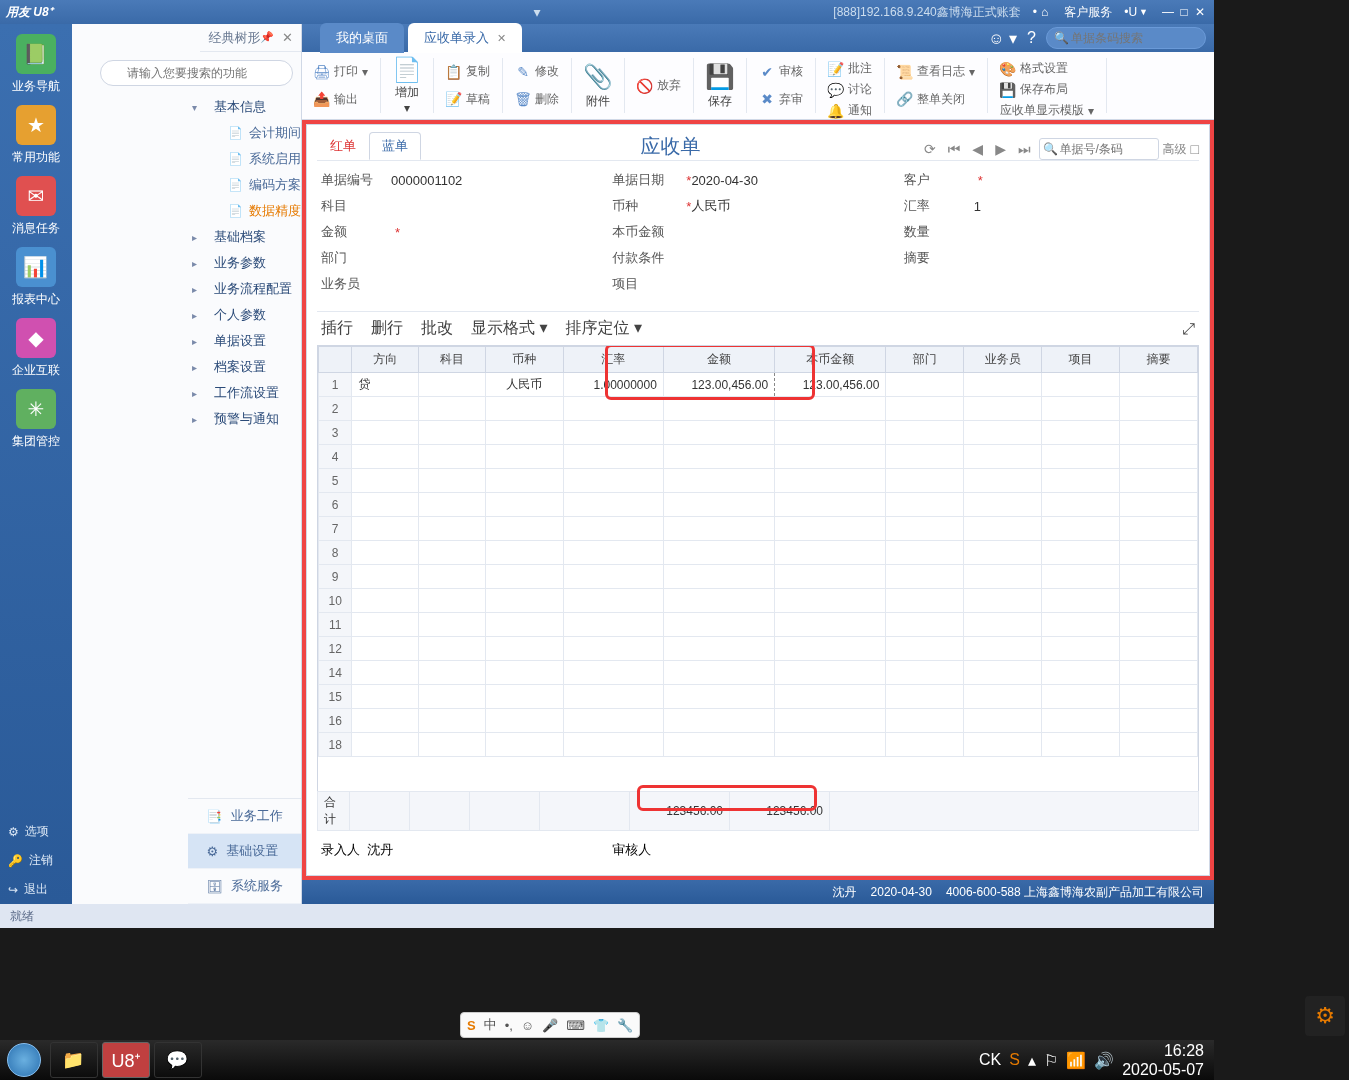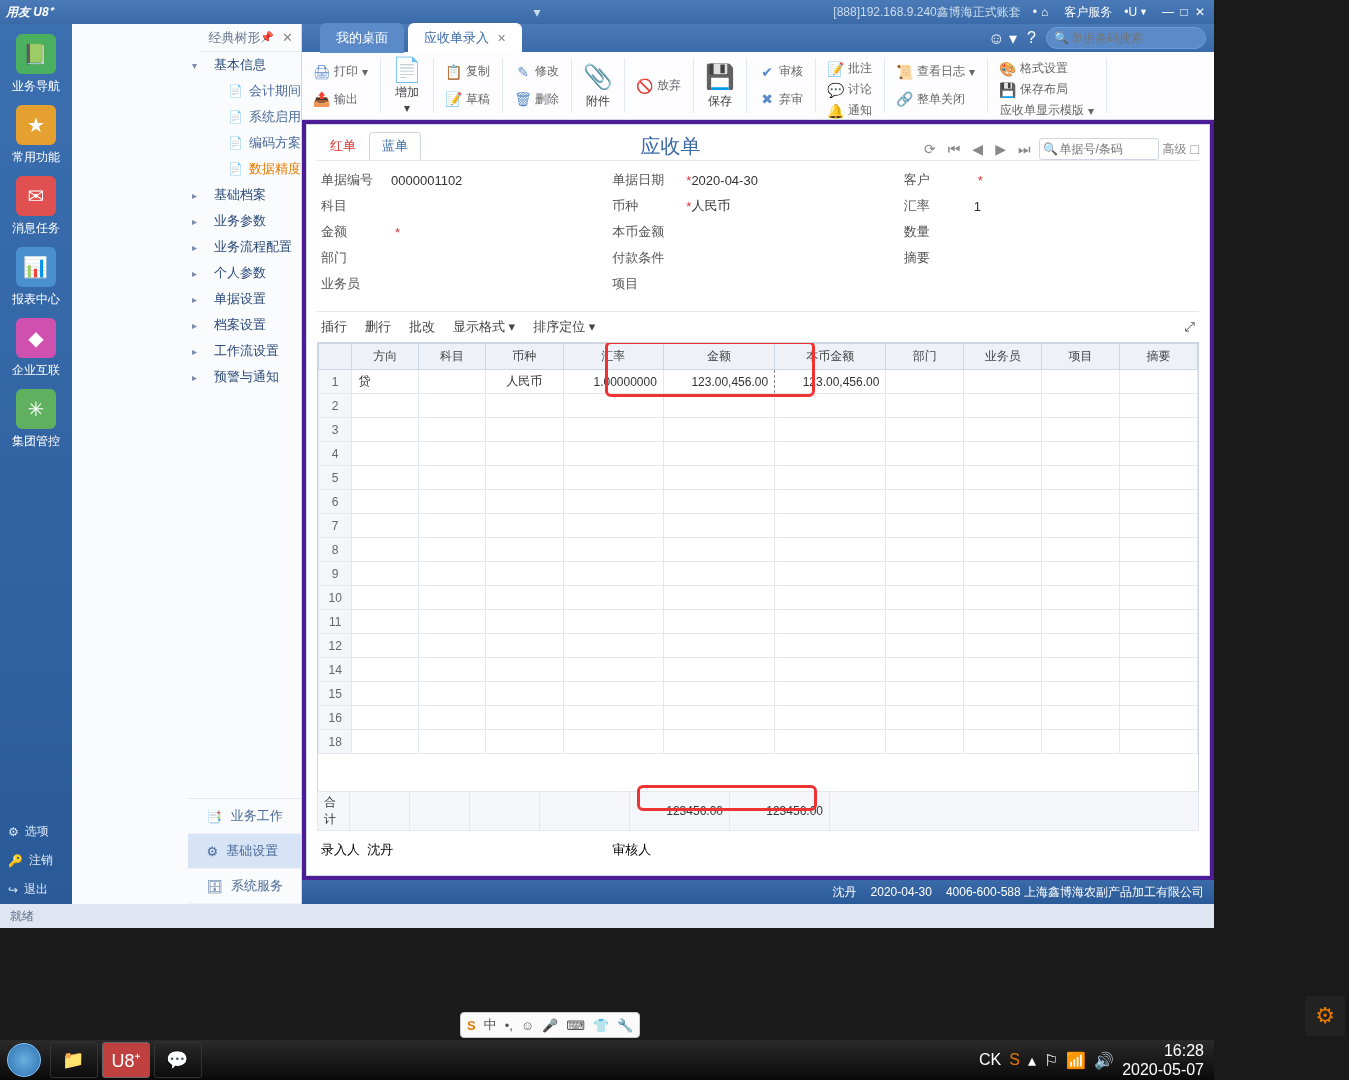--- a/index.html
+++ b/index.html
@@ -28,21 +28,21 @@
 .tree { flex:1; overflow:auto; font-size:13px; color:#3a5a88; }
 .treeitem { padding:4px 0 4px 18px; cursor:pointer; display:flex; align-items:center; gap:6px; }
 .treeitem.parent { font-weight:normal; color:#2a4a78; }
 .treeitem.child { padding-left:38px; color:#4a6a98; }
 .treeitem.active { color:#e67a00; }
 .treecaret { width:10px; color:#7a8aaa; font-size:10px; }
 .treeicon { color:#6a8abb; font-size:12px; }
 .navbot { border-top:1px solid #e3e8f0; }
 .navbotitem { padding:8px 18px; font-size:13px; color:#4a6a98; display:flex; align-items:center; gap:8px; cursor:pointer; border-bottom:1px solid #eef2f8; }
 .navbotitem.active { background:#d6e4f5; }
-.content { flex:1; background:#4c1d95; display:flex; flex-direction:column; }
+.content { flex:1; background:#ef4444; display:flex; flex-direction:column; }
 .tophdr { height:28px; background:linear-gradient(#4a7ab8,#3a6aa8); display:flex; align-items:center; padding:0 8px; }
 .tabbar { height:30px; display:flex; align-items:flex-end; padding:0 10px; }
 .tab { padding:6px 16px; font-size:13px; border-radius:6px 6px 0 0; margin-right:4px; cursor:pointer; position:relative; }
 .tab.home { background:#5a8ac8; color:#fff; }
 .tab.active { background:#fff; color:#3a6aa8; }
 .tab .x { margin-left:8px; color:#888; font-size:11px; }
 .topright { margin-left:auto; display:flex; align-items:center; gap:10px; color:#fff; }
 .topsearch { width:160px; height:22px; border:1px solid #6a9ad8; border-radius:11px; background:#5a8ac8; color:#cde; padding:0 10px 0 24px; font-size:12px; }
 .topsearchwrap { position:relative; }
 .topsearchicon { position:absolute; left:8px; top:4px; color:#cde; font-size:12px; }
@@ -62,21 +62,21 @@
 .docnav .btn { cursor:pointer; padding:0 4px; }
 .docnavin { width:120px; height:22px; border:1px solid #cfd6e3; border-radius:3px; padding:0 6px 0 20px; font-size:12px; }
 .docnavwrap { position:relative; }
 .docnavicon { position:absolute; left:5px; top:4px; color:#aaa; font-size:12px; }
 .formarea { padding:10px 4px; font-size:13px; }
 .formrow { display:flex; margin-bottom:8px; }
 .formcell { flex:1; display:flex; align-items:center; }
 .formlabel { width:70px; color:#555; }
 .formval { color:#333; }
 .req { color:#d33; margin-left:4px; }
-.gridhdr { display:flex; align-items:center; padding:6px 4px; font-size:13px; color:#444; gap:18px; border-top:1px solid #e3e8f0; }
+.gridhdr { display:flex; align-items:center; padding:6px 4px; font-size:16px; color:#444; gap:18px; border-top:1px solid #e3e8f0; }
 .ghbtn { cursor:pointer; }
 .grid { flex:1; border:1px solid #cfd6e3; overflow:hidden; position:relative; }
 .gridtable { border-collapse:collapse; width:100%; font-size:12px; }
 .gridtable th { background:#eef2f8; border:1px solid #cfd6e3; padding:4px; font-weight:normal; color:#444; }
 .gridtable td { border:1px solid #e3e8f0; padding:2px 6px; height:24px; color:#333; }
 .gridtable td.rownum { background:#f4f6fa; text-align:center; width:30px; color:#666; }
 .gridtable td.num { text-align:right; }
 .hlred { position:absolute; border:3px solid #e33; border-radius:6px; pointer-events:none; }
 .sumrow td { background:#f4f6fa; font-weight:normal; }
 .formfoot { padding:10px 4px; font-size:13px; display:flex; }
@@ -160,20 +160,24 @@
           </div>
         </div>
   </div>
 
   <div class="navpanel">
    <div class="navhdr">
     <span>经典树形</span>
     <span class="pin">📌</span>
     <span class="close">✕</span>
    </div>
+   <div class="searchwrap">
+    <span class="searchicon">🔍</span>
+    <input class="searchbox" placeholder="请输入您要搜索的功能" style="">
+   </div>
    <div class="tree" id="tree">
           <div class="treeitem parent">
             <span class="treecaret">▾</span>
             <span class="treeicon"></span>
             <span>基本信息</span>
           </div>
           <div class="treeitem child">
             <span class="treecaret"></span>
             <span class="treeicon">📄</span>
             <span>会计期间</span>

